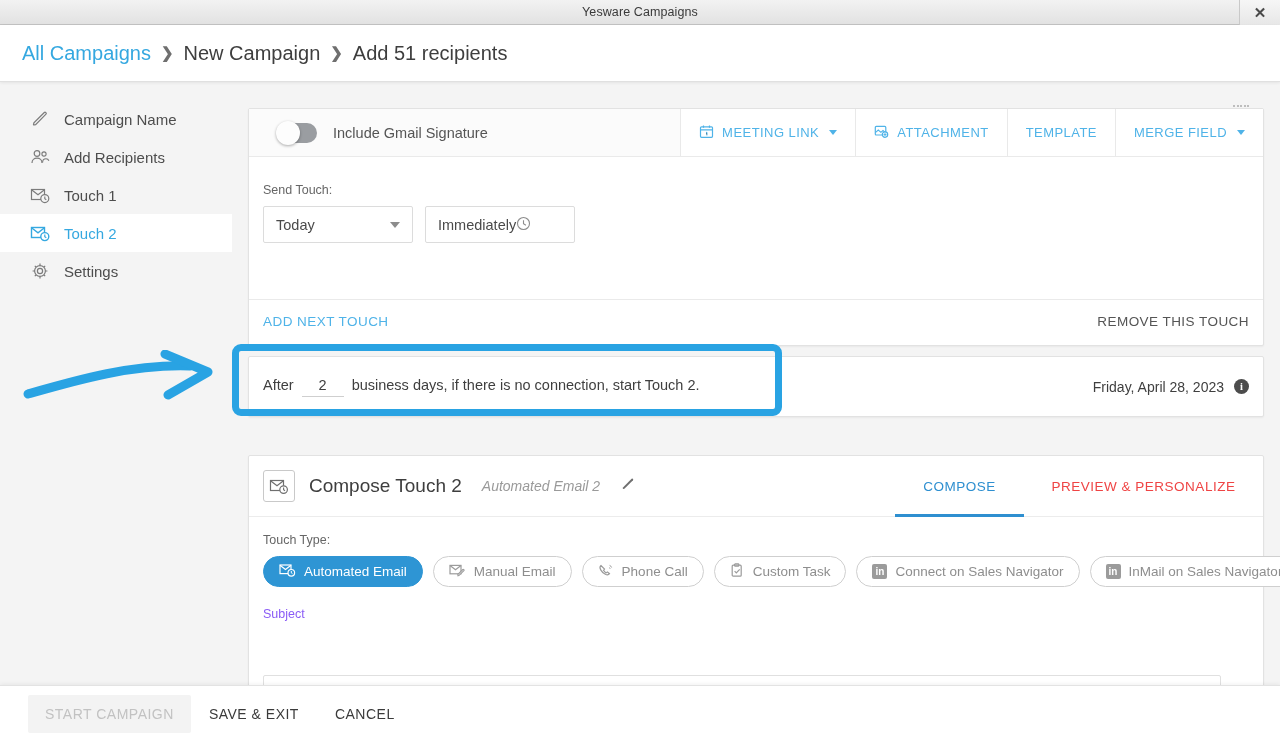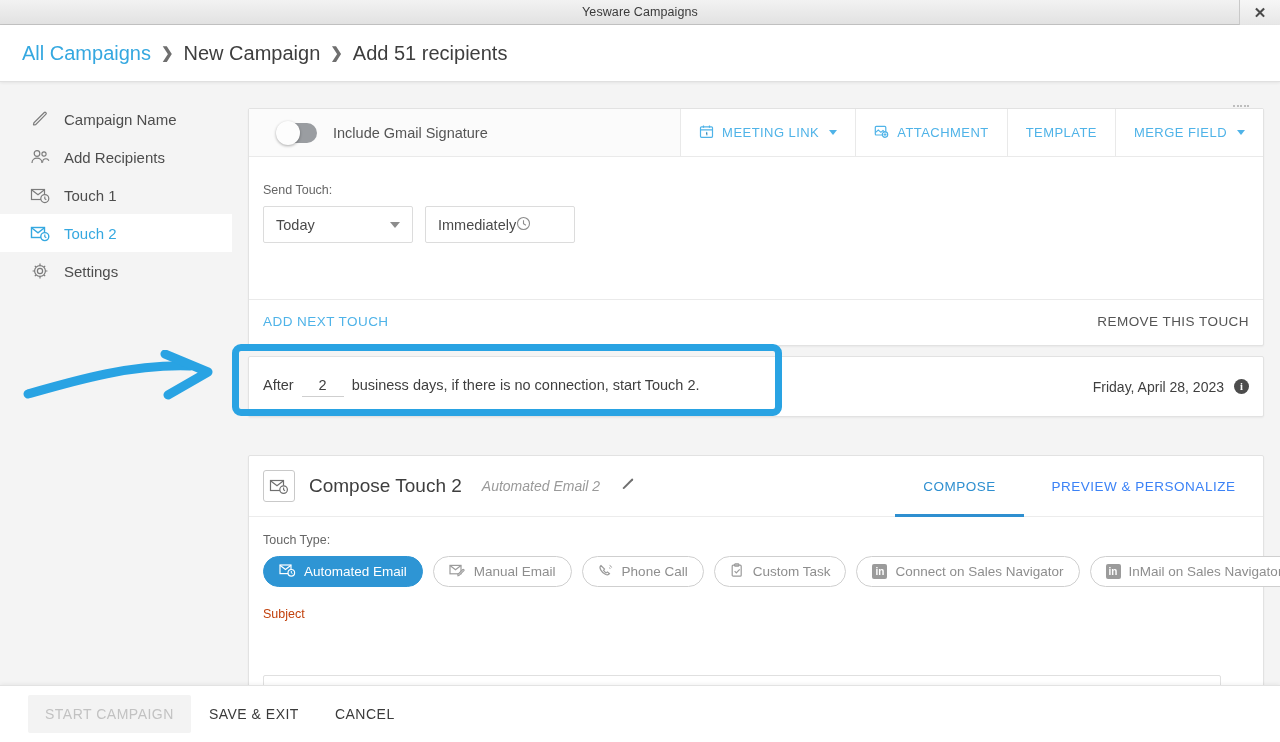--- a/index.html
+++ b/index.html
@@ -211,21 +211,21 @@
   }
   .t2-title { font-size: 19px; color: #3e3e3e; }
   .t2-sub {
     font-size: 14px; color: #9a9a9a; font-style: italic; margin-left: 6px;
   }
   .pencil-small { margin-left: 7px; display: inline-block; vertical-align: -2px; cursor: pointer; }
 
   .t2-tabs { display: flex; height: 61px; align-items: stretch; }
   .t2-tab {
     display: flex; align-items: center; padding: 0 0 0 0;
-    font-size: 13.5px; letter-spacing: .5px; color: #3b82f6;
+    font-size: 13.5px; letter-spacing: .5px; color: #ef4444;
     cursor: pointer; position: relative; margin-right: 0;
   }
   .t2-tab.active { color: #2e8fd0; }
   .t2-tab.active::after {
     content: ""; position: absolute; left: 0; right: 0; bottom: 0;
     height: 3px; background: #2e8fd0;
   }
   .tab-compose { width: 129px; justify-content: center; }
   .tab-preview { width: 239px; justify-content: center; }
 
@@ -239,21 +239,21 @@
   }
   .pill.active {
     background: #2e95d4; border-color: #2e95d4; color: #fff;
   }
   .li-icon {
     width: 15px; height: 15px; background: #9b9b9b; border-radius: 2px;
     color: #fff; font-size: 10px; font-weight: bold; line-height: 15px;
     text-align: center; font-family: "Liberation Sans", sans-serif;
     flex: 0 0 15px;
   }
-  .subject-label { font-size: 12.5px; color: #c2410c; margin: 20px 0 6px 0; }
+  .subject-label { font-size: 12.5px; color: #8b5cf6; margin: 20px 0 6px 0; }
   .subject-input {
     width: 958px; height: 34px; border: 1px solid #e0e0e0;
     background: #fff; font-size: 14.5px; color: #3a3a3a;
     padding: 0 12px; font-family: "Liberation Sans", sans-serif;
     border-radius: 2px;
     margin-top: 48px;
   }
 
   
   .bottombar {

